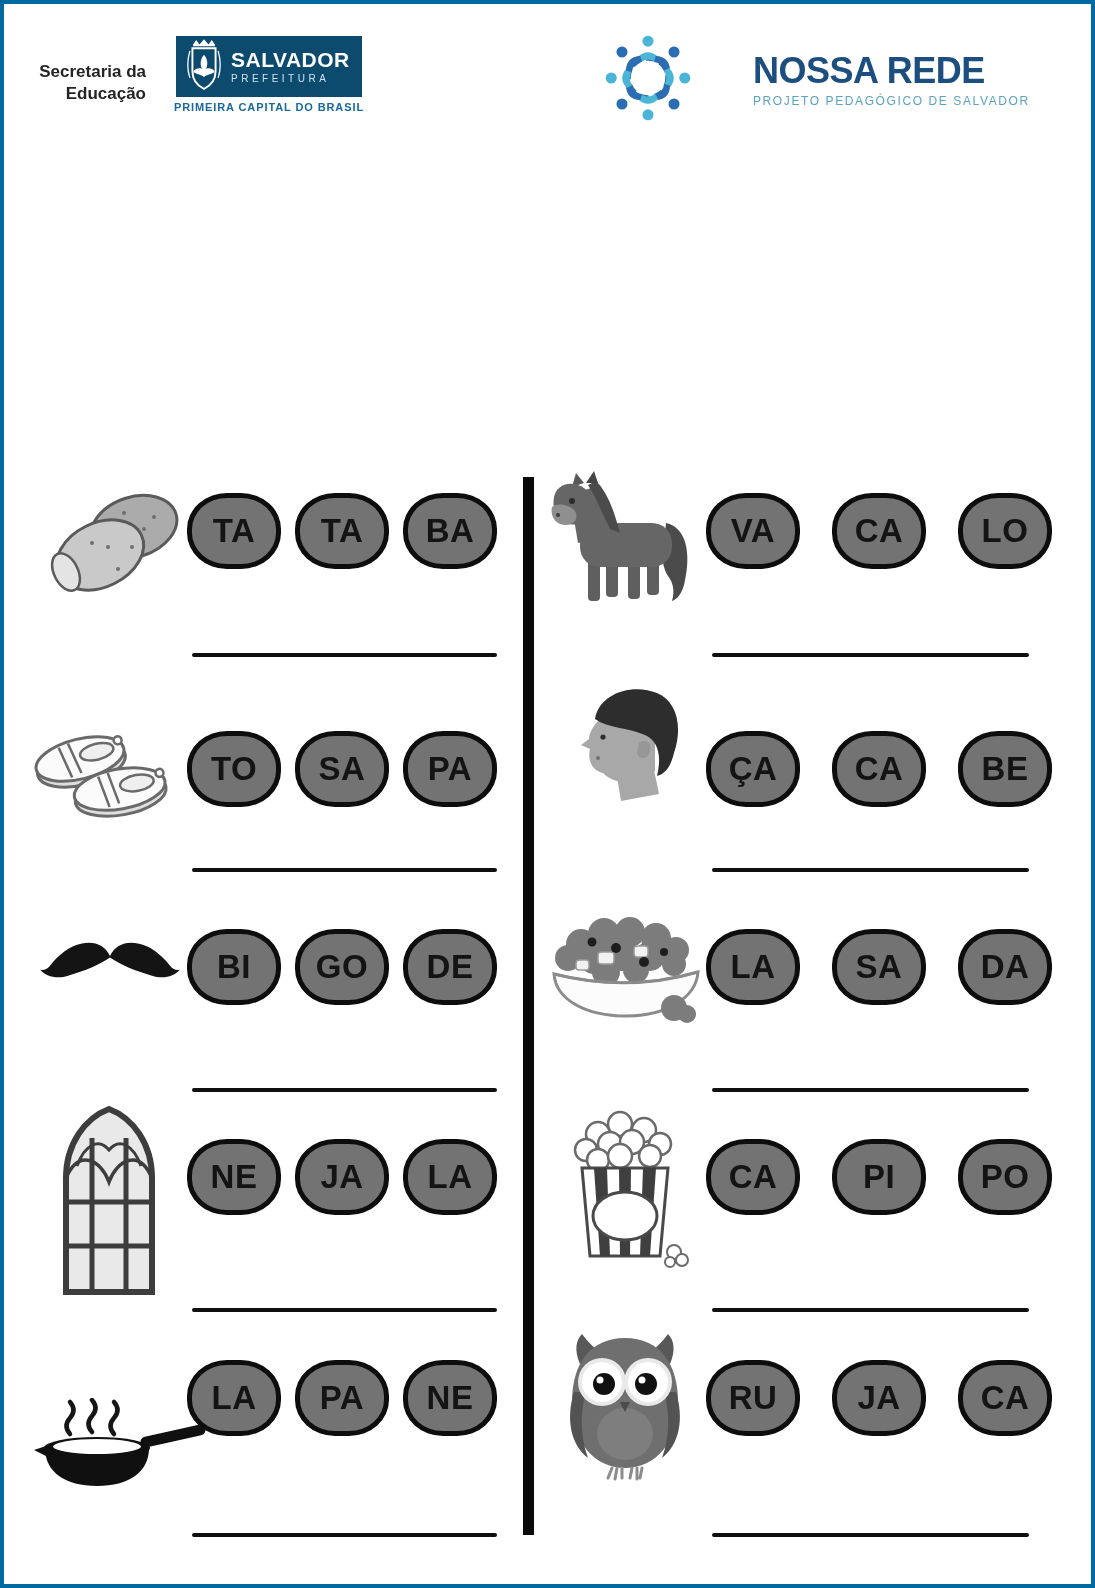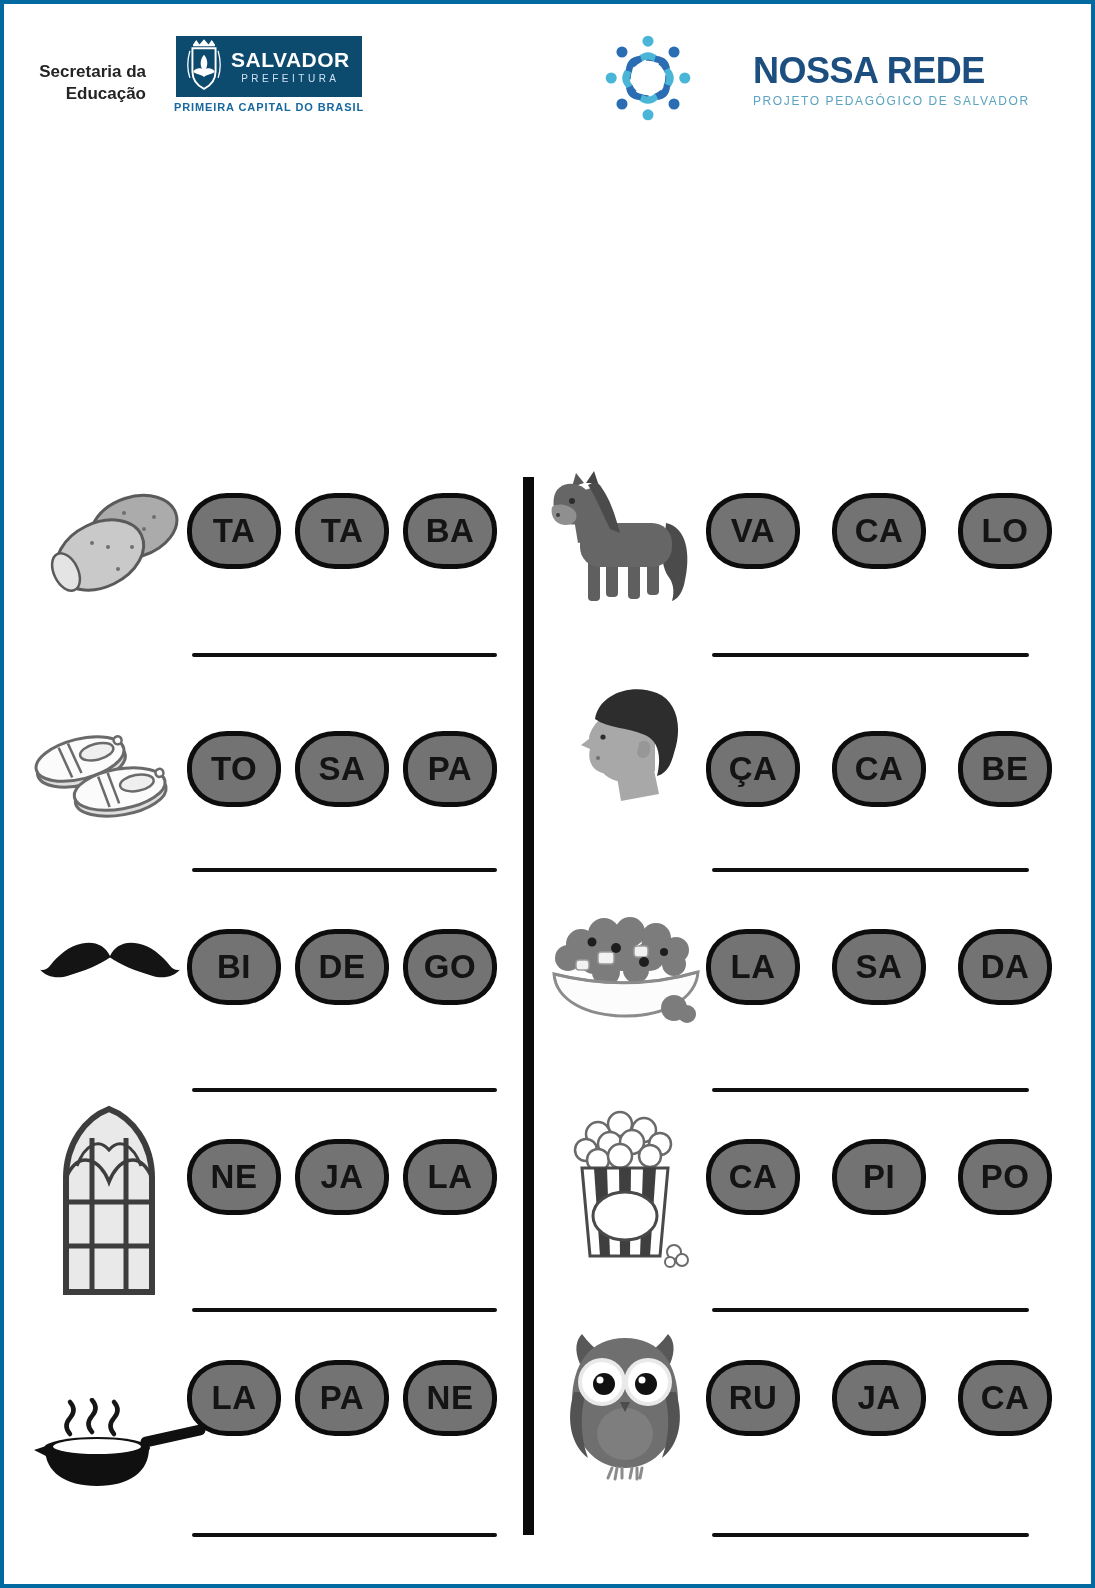--- a/index.html
+++ b/index.html
@@ -7,21 +7,21 @@
           border:4px solid #0369a1; box-sizing:border-box; overflow:hidden; }
 
   
   .header { position:absolute; top:0; left:0; right:0; height:140px; }
   .secretaria { position:absolute; left:20px; top:57px; width:122px; text-align:right;
                 font-size:17px; font-weight:bold; color:#242424; line-height:1.32; }
   .salvador-box { position:absolute; left:172px; top:32px; width:186px; height:61px;
                   background:#0c4a6e; display:flex; align-items:center; padding:0 8px; box-sizing:border-box; }
   .salvador-text { margin-left:7px; }
   .salvador-title { color:#ffffff; font-weight:bold; font-size:21px; letter-spacing:0.5px; line-height:1; }
-  .salvador-sub { color:#cfe2f4; font-size:10px; letter-spacing:3.5px; margin-top:3px;text-align:center; }
+  .salvador-sub { color:#cfe2f4; font-size:10px; letter-spacing:3.5px; margin-top:3px; }
   .salvador-tagline { position:absolute; left:168px; top:97px; width:194px; text-align:center;
                       font-size:11px; font-weight:bold; color:#16689e; letter-spacing:0.9px; white-space:nowrap; }
   .nr-icon { position:absolute; left:598px; top:28px; }
   .nr-text { position:absolute; left:712px; top:48px; width:380px;margin-left:37px; }
   .nr-title { font-size:36px; font-weight:bold; color:#1c4e80; letter-spacing:-0.5px; line-height:1.05; }
   .nr-sub { font-size:12px; color:#5ba3c0; letter-spacing:1.6px; margin-top:4px; white-space:nowrap; }
 
   
   .worksheet { position:absolute; top:465px; left:0; right:0; display:flex; }
   .col { position:relative; }
@@ -201,24 +201,24 @@
         <div class="img-box ib-mustache">
           <svg width="140" height="50" viewBox="0 0 200 70">
             <path d="M100,28 C93,12 77,6 60,10 C41,14 27,26 14,42 C10,47 4,49 0,47 C8,57 24,61 40,56 C64,49 86,40 100,30 C114,40 136,49 160,56 C176,61 192,57 200,47 C196,49 190,47 186,42 C173,26 159,14 140,10 C123,6 107,12 100,28 Z" fill="#141414"></path>
           </svg>
         </div>
         <div class="bubbles">
           <div class="bubble">
               <span>BI</span>
             </div>
           <div class="bubble">
+              <span>GO</span>
+            </div>
+          <div class="bubble">
               <span>DE</span>
-            </div>
-          <div class="bubble">
-              <span>GO</span>
             </div>
         </div>
         <div class="answer-line"></div>
       </div>
 
       <div class="row h4">
         <div class="img-box ib-window">
           <svg width="100" height="192" viewBox="0 0 100 192">
             <path d="M7,188 L7,74 C7,40 26,14 50,5 C74,14 93,40 93,74 L93,188 Z" fill="#e9e9e9" stroke="#3d3d3d" stroke-width="6"></path>
             <path d="M7,74 C20,44 42,56 50,78 C58,56 80,44 93,74" fill="none" stroke="#3d3d3d" stroke-width="3.5"></path>

